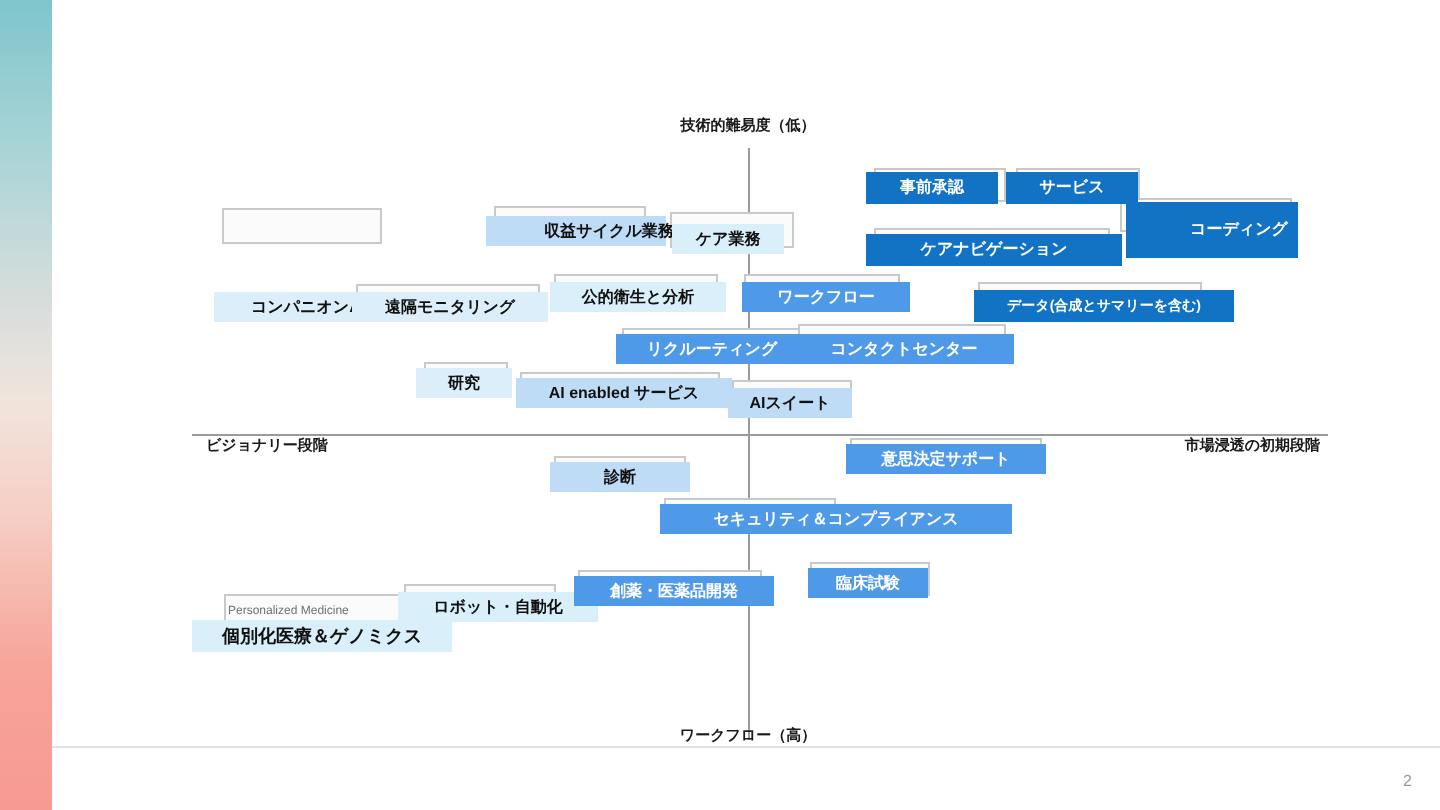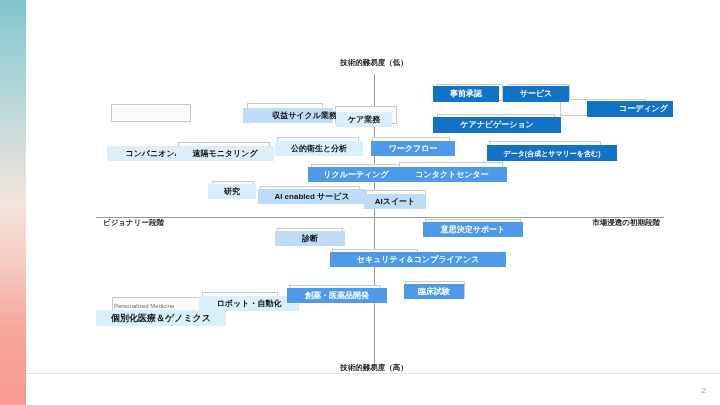--- a/index.html
+++ b/index.html
@@ -71,21 +71,21 @@
 
 <div id="slide">
 
   <div class="edge-bar"></div>
 
 
   <div class="axis-v"></div>
   <div class="axis-h"></div>
 
   <div class="axis-label axis-top">技術的難易度（低）</div>
-  <div class="axis-label axis-bottom">技術的難易度（高）</div>
+  <div class="axis-label axis-bottom">ワークフロー（高）</div>
   <div class="axis-label axis-left">ビジョナリー段階</div>
   <div class="axis-label axis-right">市場浸透の初期段階</div>
 
   <div id="ghost-layer">
       <div class="ghost" style="left: 111px; top: 104px; width: 80px; height: 18px;"></div>
       <div class="ghost" style="left: 247px; top: 103px; width: 76px; height: 18px;"></div>
       <div class="ghost" style="left: 335px; top: 106px; width: 62px; height: 18px;"></div>
       <div class="ghost" style="left: 437px; top: 84px; width: 66px; height: 17px;"></div>
       <div class="ghost" style="left: 508px; top: 84px; width: 62px; height: 17px;"></div>
       <div class="ghost" style="left: 560px; top: 99px; width: 86px; height: 17px;"></div>
@@ -108,21 +108,21 @@
       <div class="ghost" style="left: 112px; top: 297px; width: 98px; height: 19px;"></div>
       <div class="ghost-text" style="left: 114px; top: 303px;">Personalized Medicine</div>
     </div>
 
   <div id="node-layer">
       <div class="chip t-pale" style="left: 107px; top: 110px; width: 94px; height: 15px; font-size: 8px; margin-top: 36px;">コンパニオンAI</div>
       <div class="chip t-light" style="left: 243px; top: 108px; width: 90px; height: 15px; font-size: 8px; padding-left: 38px;">収益サイクル業務</div>
       <div class="chip t-pale2" style="left: 336px; top: 112px; width: 56px; height: 15px; font-size: 8px;">ケア業務</div>
       <div class="chip t-dark" style="left: 433px; top: 86px; width: 66px; height: 16px; font-size: 8px;">事前承認</div>
       <div class="chip t-dark" style="left: 503px; top: 86px; width: 66px; height: 16px; font-size: 8px;">サービス</div>
-      <div class="chip t-dark" style="left: 587px; top: 101px; width: 86px; height: 16px; font-size: 8px; padding-left: 32px;">コーディング</div>
+      <div class="chip t-dark" style="left: 563px; top: 101px; width: 86px; height: 28px; font-size: 8px; padding-left: 32px;">コーディング</div>
       <div class="chip t-dark" style="left: 433px; top: 117px; width: 128px; height: 16px; font-size: 8px;">ケアナビゲーション</div>
       <div class="chip t-pale" style="left: 176px; top: 146px; width: 98px; height: 15px; font-size: 8px;">遠隔モニタリング</div>
       <div class="chip t-pale2" style="left: 275px; top: 141px; width: 88px; height: 15px; font-size: 8px;">公的衛生と分析</div>
       <div class="chip t-mid" style="left: 371px; top: 141px; width: 84px; height: 15px; font-size: 8px;">ワークフロー</div>
       <div class="chip t-dark" style="left: 487px; top: 145px; width: 130px; height: 16px; font-size: 7px;">データ(合成とサマリーを含む)</div>
       <div class="chip t-mid" style="left: 308px; top: 167px; width: 96px; height: 15px; font-size: 8px;">リクルーティング</div>
       <div class="chip t-mid" style="left: 397px; top: 167px; width: 110px; height: 15px; font-size: 8px;">コンタクトセンター</div>
       <div class="chip t-pale" style="left: 208px; top: 184px; width: 48px; height: 15px; font-size: 8px;">研究</div>
       <div class="chip t-light" style="left: 258px; top: 189px; width: 108px; height: 15px; font-size: 8px;">AI enabled サービス</div>
       <div class="chip t-light" style="left: 364px; top: 194px; width: 62px; height: 15px; font-size: 8px;">AIスイート</div>

